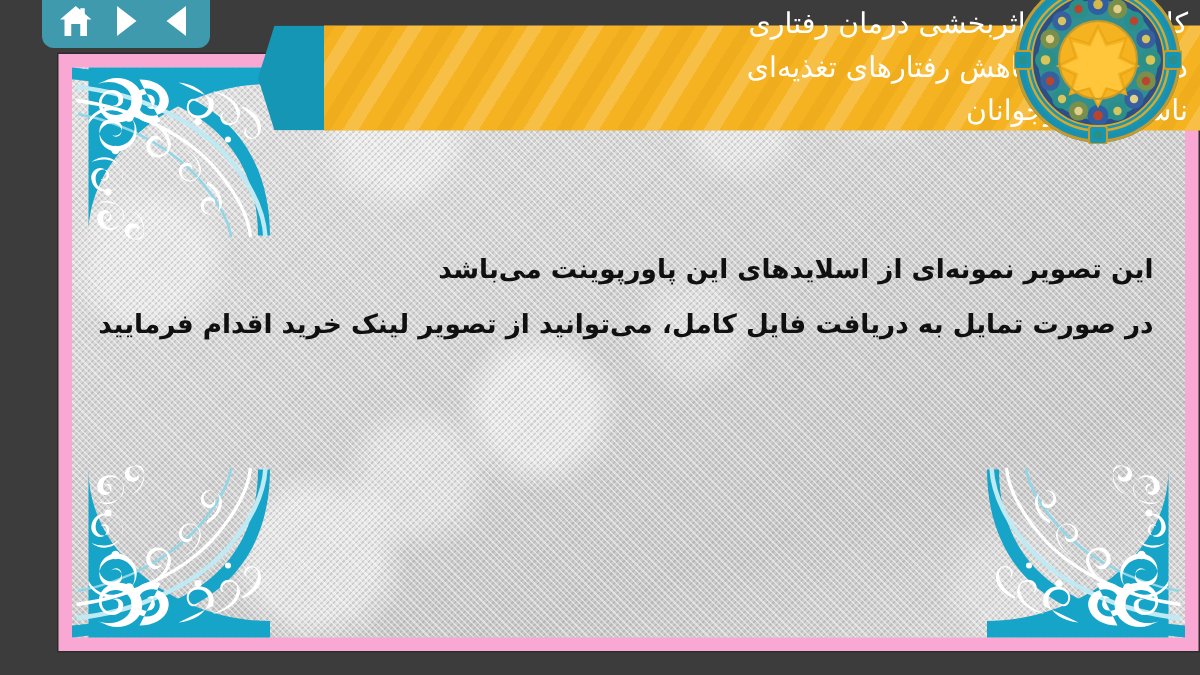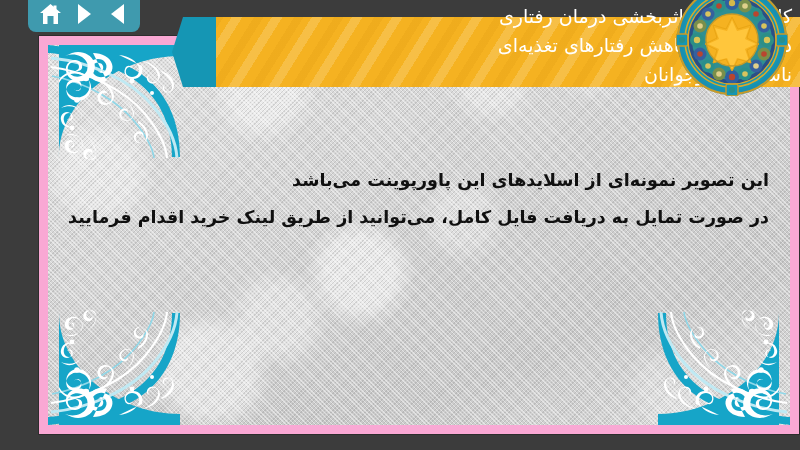--- a/index.html
+++ b/index.html
@@ -280,21 +280,21 @@
           <path d="M60 46 c7 2 12 8 13 15 c0 4-3 7-7 6 c-4-1-6-5-4-8 c2-3 6-3 7 0 c0-4-5-6-8-3 c-4 3-3 9 1 12 c6 3 13-1 13-8 c-1-8-7-13-15-14 z"></path>
           <path d="M83 63 c7 3 11 9 11 16 c-1 4-4 6-8 5 c-3-1-5-5-3-8 c2-2 5-2 6 1 c1-4-4-6-7-3 c-3 3-2 8 2 10 c5 3 11-1 11-7 c-1-7-6-12-12-14 z"></path>
           <path d="M99 87 c6 4 9 10 8 16 c-1 4-5 5-8 3 c-3-2-3-6 0-8 c2-1 5 0 5 3 c2-4-2-7-6-5 c-4 2-4 7-1 10 c5 3 11 0 12-6 c0-7-4-12-10-15 z"></path>
           <path d="M48 104 c6 3 9 9 9 15 c0 4-4 6-7 4 c-3-1-4-5-1-7 c2-1 4 0 4 2 c2-3-1-6-5-5 c-4 1-5 6-2 9 c4 3 10 1 11-4 c1-6-3-12-9-14 z"></path>
         </g>
       </svg>
     </div>
 
     <div class="body-copy">
       <span class="body-line">این تصویر نمونه‌ای از اسلایدهای این پاورپوینت می‌باشد</span>
-      <span class="body-line">در صورت تمایل به دریافت فایل کامل، می‌توانید از طریق لینک خرید اقدام فرمایید</span>
+      <span class="body-line">در صورت تمایل به دریافت فایل کامل، می‌توانید از تصویر لینک خرید اقدام فرمایید</span>
     </div>
   </div>
 
   <div class="title-band">
     <div class="ribbon-arrow"></div>
     <div class="ribbon-body"></div>
     <div class="title-text">
       <span class="title-line">کامل بررسی اثربخشی درمان رفتاری</span>
       <span class="title-line">دیالکتیکی در کاهش رفتارهای تغذیه‌ای</span>
       <span class="title-line">ناسالم در نوجوانان</span>

